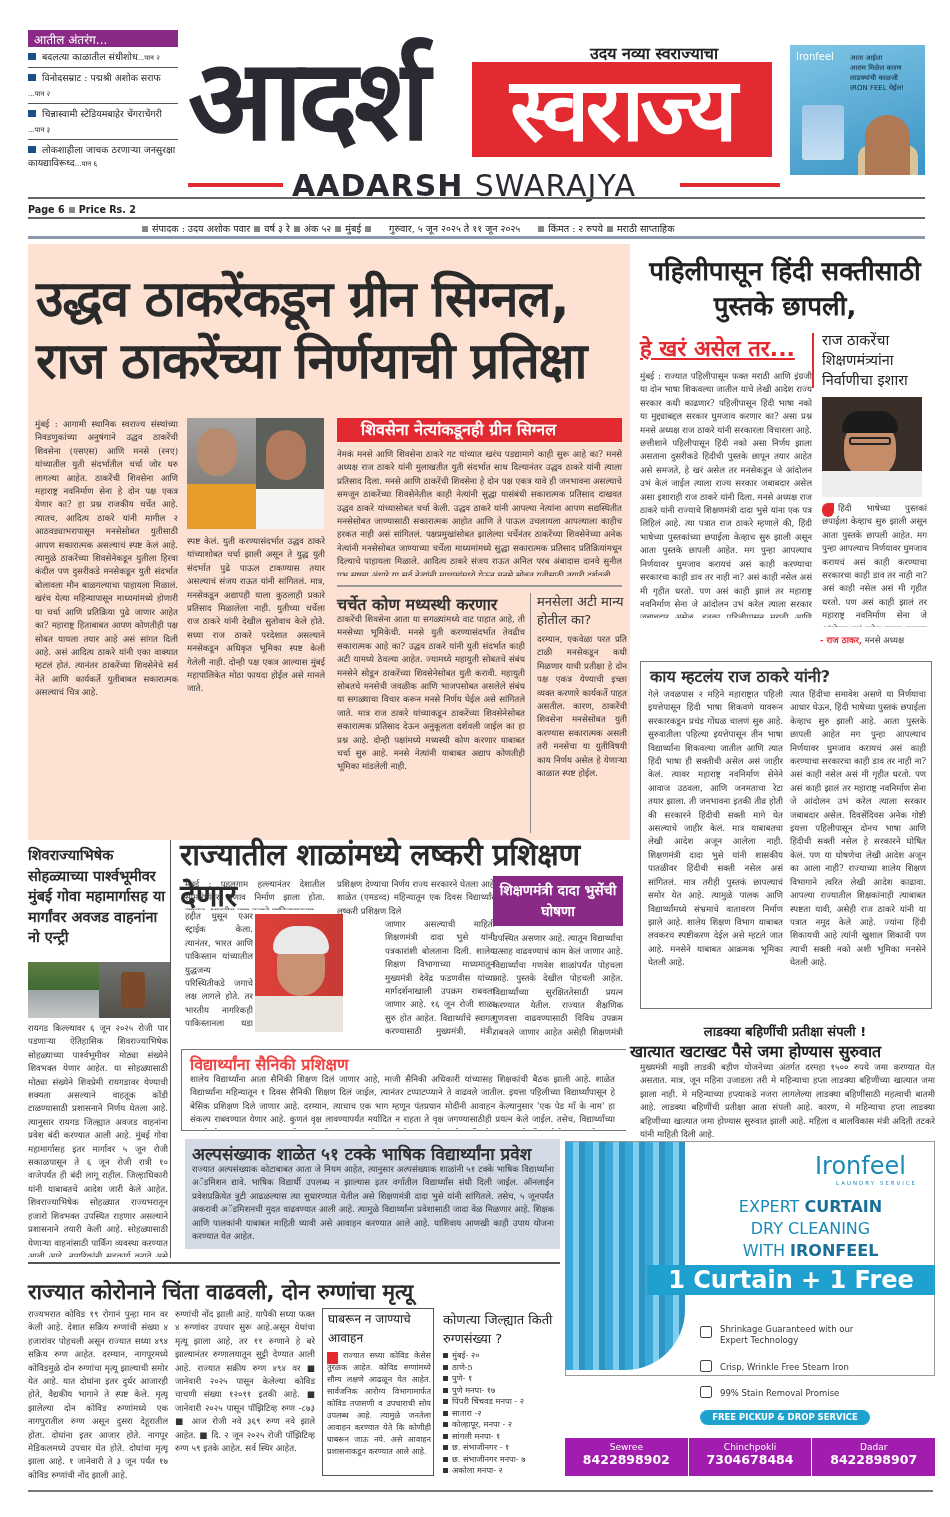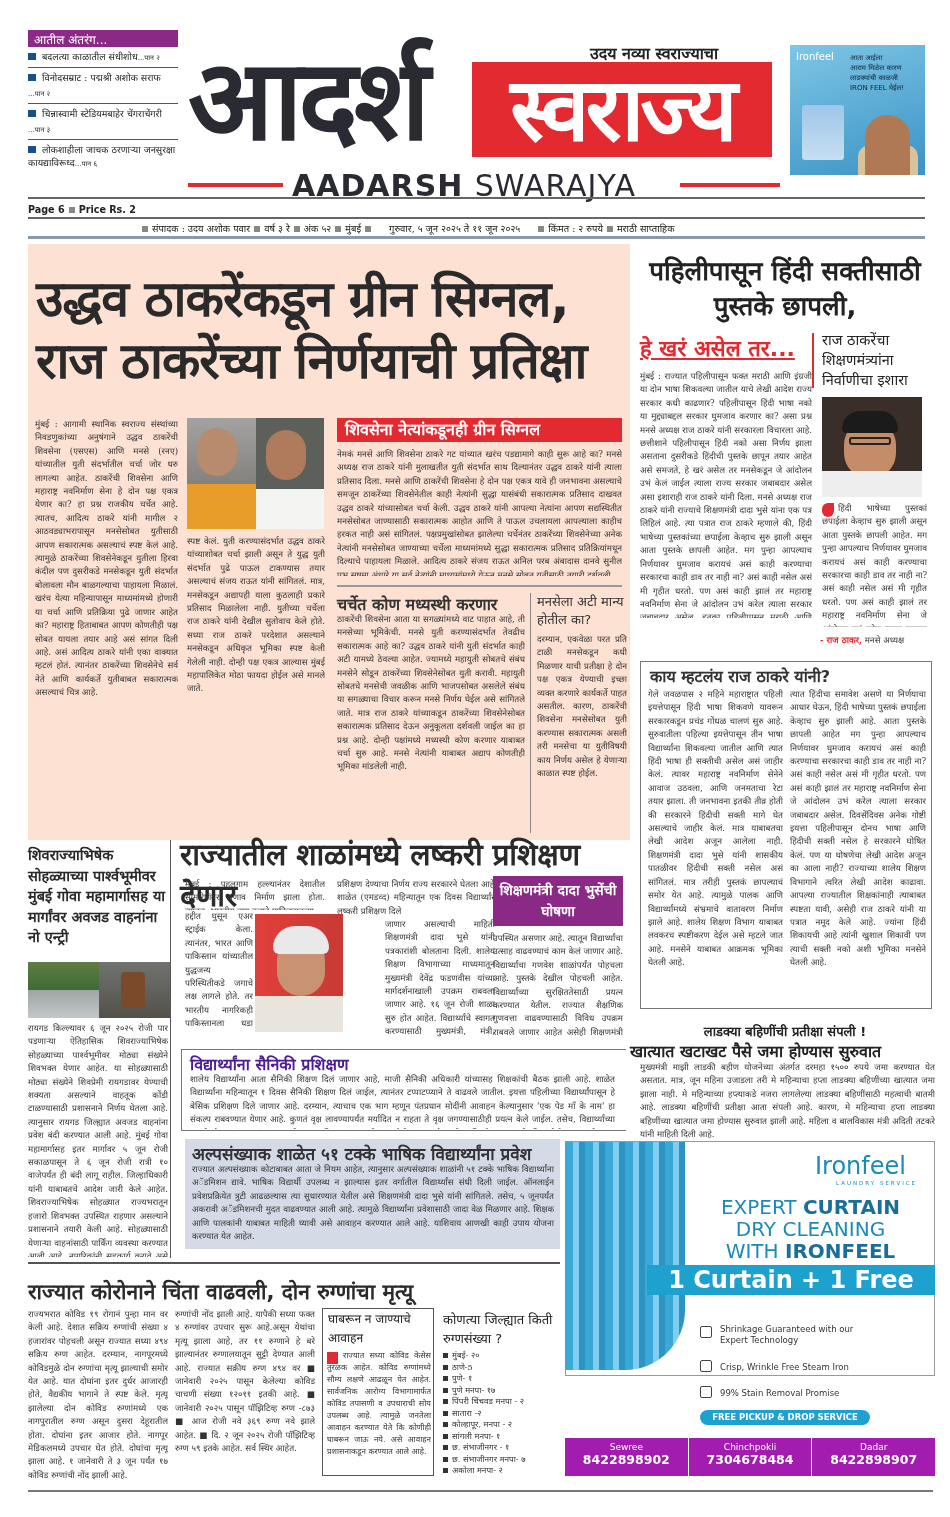--- a/index.html
+++ b/index.html
@@ -35,21 +35,21 @@
 #lead-title{left:36px;top:268px;width:590px;font-size:50px;font-weight:bold;line-height:62px;color:#2a2a2a;letter-spacing:-1px}
 #lead-col1{left:35px;top:418px;width:143px;height:415px}
 #lead-photo{left:187px;top:418px;width:137px;height:111px;display:flex}
 #lead-photo .p1{flex:1;background:linear-gradient(#a4a3a2,#6d6a66);position:relative}
 #lead-photo .p1:after{content:"";position:absolute;left:10px;top:10px;width:40px;height:48px;background:#b88a6e;border-radius:20px}
 #lead-photo .p1:before{content:"";position:absolute;left:0;bottom:0;width:100%;height:45px;background:#e89c2a}
 #lead-photo .p2{flex:1;background:#5d5f5b;position:relative}
 #lead-photo .p2:after{content:"";position:absolute;left:10px;top:12px;width:40px;height:50px;background:#b07a5c;border-radius:20px}
 #lead-photo .p2:before{content:"";position:absolute;left:0;bottom:0;width:100%;height:40px;background:#f4f4f2}
 #lead-col2{left:187px;top:535px;width:138px;height:300px}
-#green-banner{left:337px;top:418px;width:285px;height:24px;background:#e32a30;color:#fff;font-size:16px;font-weight:bold;line-height:24px;padding-left:8px}
+#green-banner{left:337px;top:418px;width:285px;height:24px;background:#e32a30;color:#fff;font-size:16px;font-weight:bold;line-height:24px;padding-left:24px}
 #lead-body3{left:337px;top:448px;width:285px;height:128px}
 #lead-divider{left:337px;top:585px;width:285px;height:1.5px;background:#999}
 #sub1-title{left:337px;top:593px;font-size:16px;font-weight:bold;color:#333}
 #sub1-body{left:337px;top:613px;width:188px;height:220px}
 #sub-vline{left:530px;top:593px;width:1px;height:240px;background:#888}
 #sub2-title{left:537px;top:593px;width:90px;font-size:13px;line-height:18px;color:#333}
 #sub2-body{left:537px;top:633px;width:90px;height:190px}
 
 #hindi-title{left:640px;top:254px;width:290px;text-align:center;font-size:26px;font-weight:bold;line-height:35px;color:#222}
 #hindi-red{left:640px;top:332px;font-size:22px;font-weight:bold;color:#e32a30;text-decoration:underline}
@@ -83,35 +83,35 @@
 #mil-col1b{left:185px;top:910px;width:68px;height:120px}
 #mil-photo{left:255px;top:914px;width:88px;height:118px;background:linear-gradient(90deg,#e0403a,#c73a34);position:absolute;overflow:hidden}
 #mil-photo .face{position:absolute;left:22px;top:22px;width:48px;height:60px;background:#c99373;border-radius:24px}
 #mil-photo .hair{position:absolute;left:18px;top:12px;width:56px;height:28px;background:#e9e9e9;border-radius:28px 28px 8px 8px}
 #mil-photo .shirt{position:absolute;left:0;bottom:0;width:88px;height:36px;background:#e9e4dc}
 #mil-col2{left:337px;top:878px;width:160px;height:40px}
 #mil-col2b{left:385px;top:918px;width:110px;height:120px}
 #mil-banner{left:493px;top:876px;width:130px;height:50px;background:#8a2a86;color:#fff;font-size:14px;font-weight:bold;text-align:center;line-height:21px;padding-top:4px}
 #mil-col3{left:493px;top:932px;width:130px;height:105px}
 #sain-box{left:181px;top:1049px;width:445px;height:82px;border:1px solid #777;border-right:none}
-#sain-title{left:190px;top:1053px;font-size:16px;font-weight:bold;color:#4c1d95}
+#sain-title{left:190px;top:1053px;font-size:16px;font-weight:bold;color:#ef4444}
 #sain-body{left:190px;top:1073px;width:560px;height:56px}
 #alp-box{left:185px;top:1139px;width:375px;height:110px;background:#d5dbe6}
 #alp-title{left:192px;top:1142px;font-size:17px;font-weight:bold;color:#333}
 #alp-body{left:192px;top:1163px;width:362px;height:84px}
 
 #lad-title1{left:630px;top:1022px;width:310px;text-align:center;font-size:13px;font-weight:bold;color:#222}
 #lad-title2{left:630px;top:1040px;width:310px;text-align:left;font-size:16px;font-weight:bold;color:#222}
 #lad-body{left:640px;top:1061px;width:295px;height:78px}
 
 #ad{left:565px;top:1141px;width:370px;height:235px;border:1px solid #999;background:#fff;overflow:hidden}
 #ad-curtain{left:565px;top:1142px;width:120px;height:228px;background:repeating-linear-gradient(90deg,#3aa9d8 0 8px,#7fcdef 8px 14px,#2d93c3 14px 20px);border-radius:0 0 60px 0}
 #ad-brand{left:815px;top:1152px;font-size:24px;color:#1a8bb7;font-family:"DejaVu Sans",sans-serif}
 #ad-brand-sub{left:836px;top:1180px;font-size:5.5px;letter-spacing:2px;color:#1a8bb7}
-#ad-head{left:688px;top:1196px;width:245px;text-align:center;font-size:20px;line-height:22px;color:#1a8bb7}
+#ad-head{left:688px;top:1196px;width:245px;text-align:center;font-size:16px;line-height:22px;color:#1a8bb7}
 #ad-head b{color:#1a6f98}
 #ad-offer{left:647px;top:1265px;width:288px;height:30px;background:#1fa1d0;color:#fff;font-size:24px;font-weight:bold;text-align:center;line-height:30px}
 .feat{position:absolute;left:720px;font-size:8.5px;color:#333;line-height:11px}
 .feat-ic{position:absolute;left:700px;width:12px;height:12px;border:1px solid #444;border-radius:2px}
 #ad-pill{left:700px;top:1410px;width:170px;height:15px;background:#1fa1d0;color:#fff;font-size:8.5px;font-weight:bold;text-align:center;line-height:15px;border-radius:8px}
 #ad-foot{left:565px;top:1438px;width:370px;height:38px;background:#a21caf;display:flex}
 #ad-foot .cell{flex:1;text-align:center;color:#fff;border-right:1px solid #fff}
 #ad-foot .cell:last-child{border-right:none}
 #ad-foot .loc{font-size:9px;margin-top:4px}
 #ad-foot .ph{font-size:12.5px;font-weight:bold}

